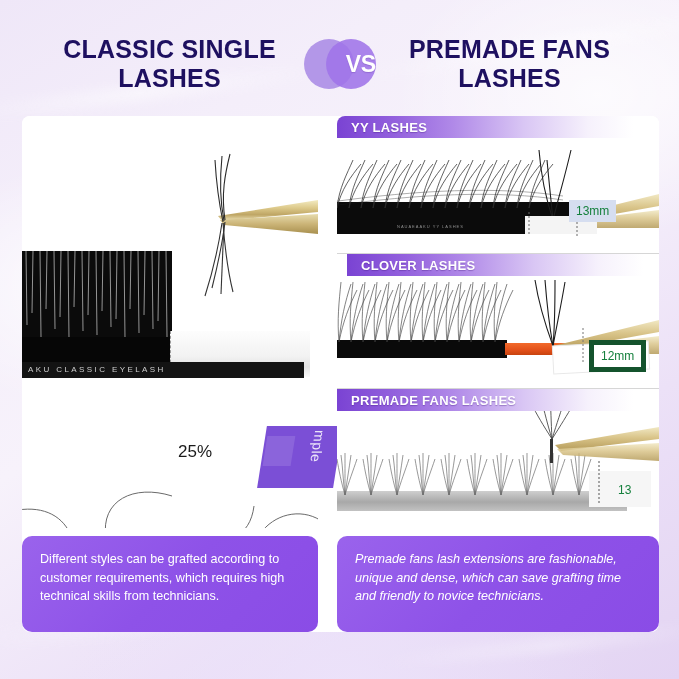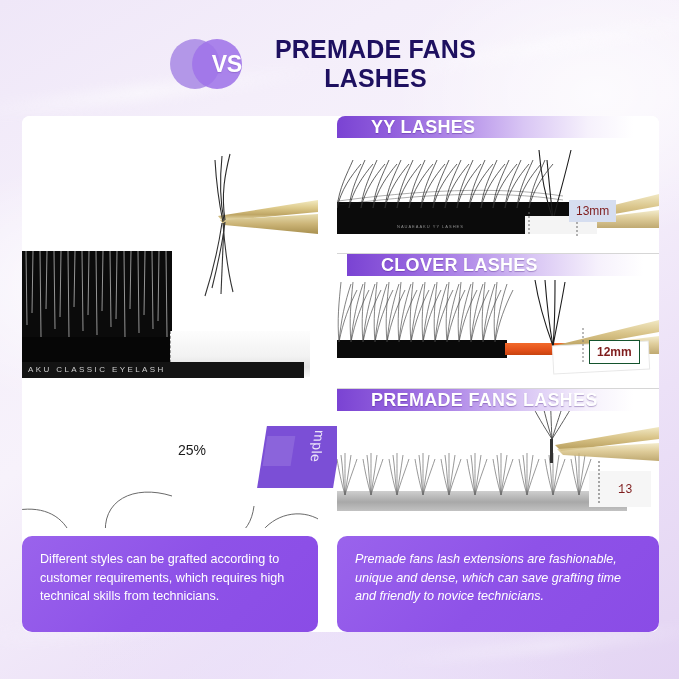--- a/index.html
+++ b/index.html
@@ -122,21 +122,21 @@
   .tray-strip {
     position: absolute;
     left: 148px; top: 215px;
     width: 140px; height: 46px;
     background: linear-gradient(180deg,#fdfdfd 0%, #f2f2f2 55%, #e3e3e3 78%, #fafafa 100%);
     border-left: 1px dashed #9a9a9a;
   }
   .pct-label {
     position: absolute;
     left: 156px; top: 326px;
-    font-size: 14px;
+    font-size: 17px;
     color: #1a1a1a;
     font-weight: 400;
   }
   .sample-tag {
     position: absolute;
     left: 240px; top: 310px;
     width: 76px; height: 62px;
     background: #7b4fd6;
     transform: skewX(-9deg);
     overflow: hidden;
@@ -195,55 +195,56 @@
     left: 0;
     width: 322px;
     height: 22px;
     background: linear-gradient(90deg, #7a43d3 0%, #9361dd 18%, #b089e8 36%, #d9c6f4 58%, #f6f1fc 78%, #ffffff 92%);
     display: flex;
     align-items: center;
   }
   .sub-hdr-text {
     color: #ffffff;
     font-weight: 700;
-    font-size: 18px;
+    font-size: 13px;
     letter-spacing: 0.3px;
-    padding-left: 34px;
+    padding-left: 14px;
     text-shadow: 0 1px 1px rgba(60,20,120,.35);
     white-space: nowrap;
   }
 
   .mm-badge {
     position: absolute;
     font-size: 12px;
-    color: #7f1d1d;
+    color: #15803d;
     padding: 4px 7px;
     white-space: nowrap;
   }
   .mm-a { background: #d6def0; left: 232px; top: 84px; }
-  .mm-b { background: #ffffff; left: 244px; top: 84px; border: 1px solid #14532d; font-weight: bold; }
+  .mm-b { background: #ffffff; left: 244px; top: 84px; border: 5px solid #14532d; }
   .mm-c { background: #f6f6f6; left: 250px; top: 74px; }
 
   .micro-text {
     position: absolute;
     font-size: 4px;
     color: #8e8e8e;
     letter-spacing: 1px;
     white-space: nowrap;
   }
 </style>
 </head>
 <body>
 
 <div class="bg-streak streak-a"></div>
 <div class="bg-streak streak-b"></div>
 <div class="bg-streak streak-c"></div>
 <div class="bg-streak streak-d"></div>
 
 <div class="header">
+  <div class="head-title left">CLASSIC SINGLE LASHES</div>
 
   <div class="vs-badge">
     <div class="vs-circle c1"></div>
     <div class="vs-circle c2"></div>
     <div class="vs-text">VS</div>
   </div>
 
   <div class="head-title right">PREMADE FANS LASHES</div>
 </div>
 
@@ -607,21 +608,21 @@
       </g>
       <rect x="213" y="50" width="3" height="24" fill="#333"></rect>
 
       <polygon points="218,56 322,38 322,50 224,62" fill="url(#gC)"></polygon>
       <polygon points="220,60 322,54 322,72 226,66" fill="url(#gC)" opacity="0.85"></polygon>
 
       <rect x="252" y="82" width="62" height="36" fill="#f6f6f6"></rect>
       <line x1="262" y1="72" x2="262" y2="116" stroke="#555" stroke-width="1" stroke-dasharray="2,2"></line>
     </svg>
 
-    <div class="mm-badge mm-c" style="left:274px; top:90px;font-family:Liberation Mono, monospace;">13</div>
+    <div class="mm-badge mm-c" style="left:274px; top:90px;">13</div>
 
     <div class="sub-hdr" style="top:0px;">
       <span class="sub-hdr-text">PREMADE FANS LASHES</span>
     </div>
   </div>
 
   <div class="sub-divider" style="top:137px;"></div>
   <div class="sub-divider" style="top:272px;"></div>
 </div>
 

